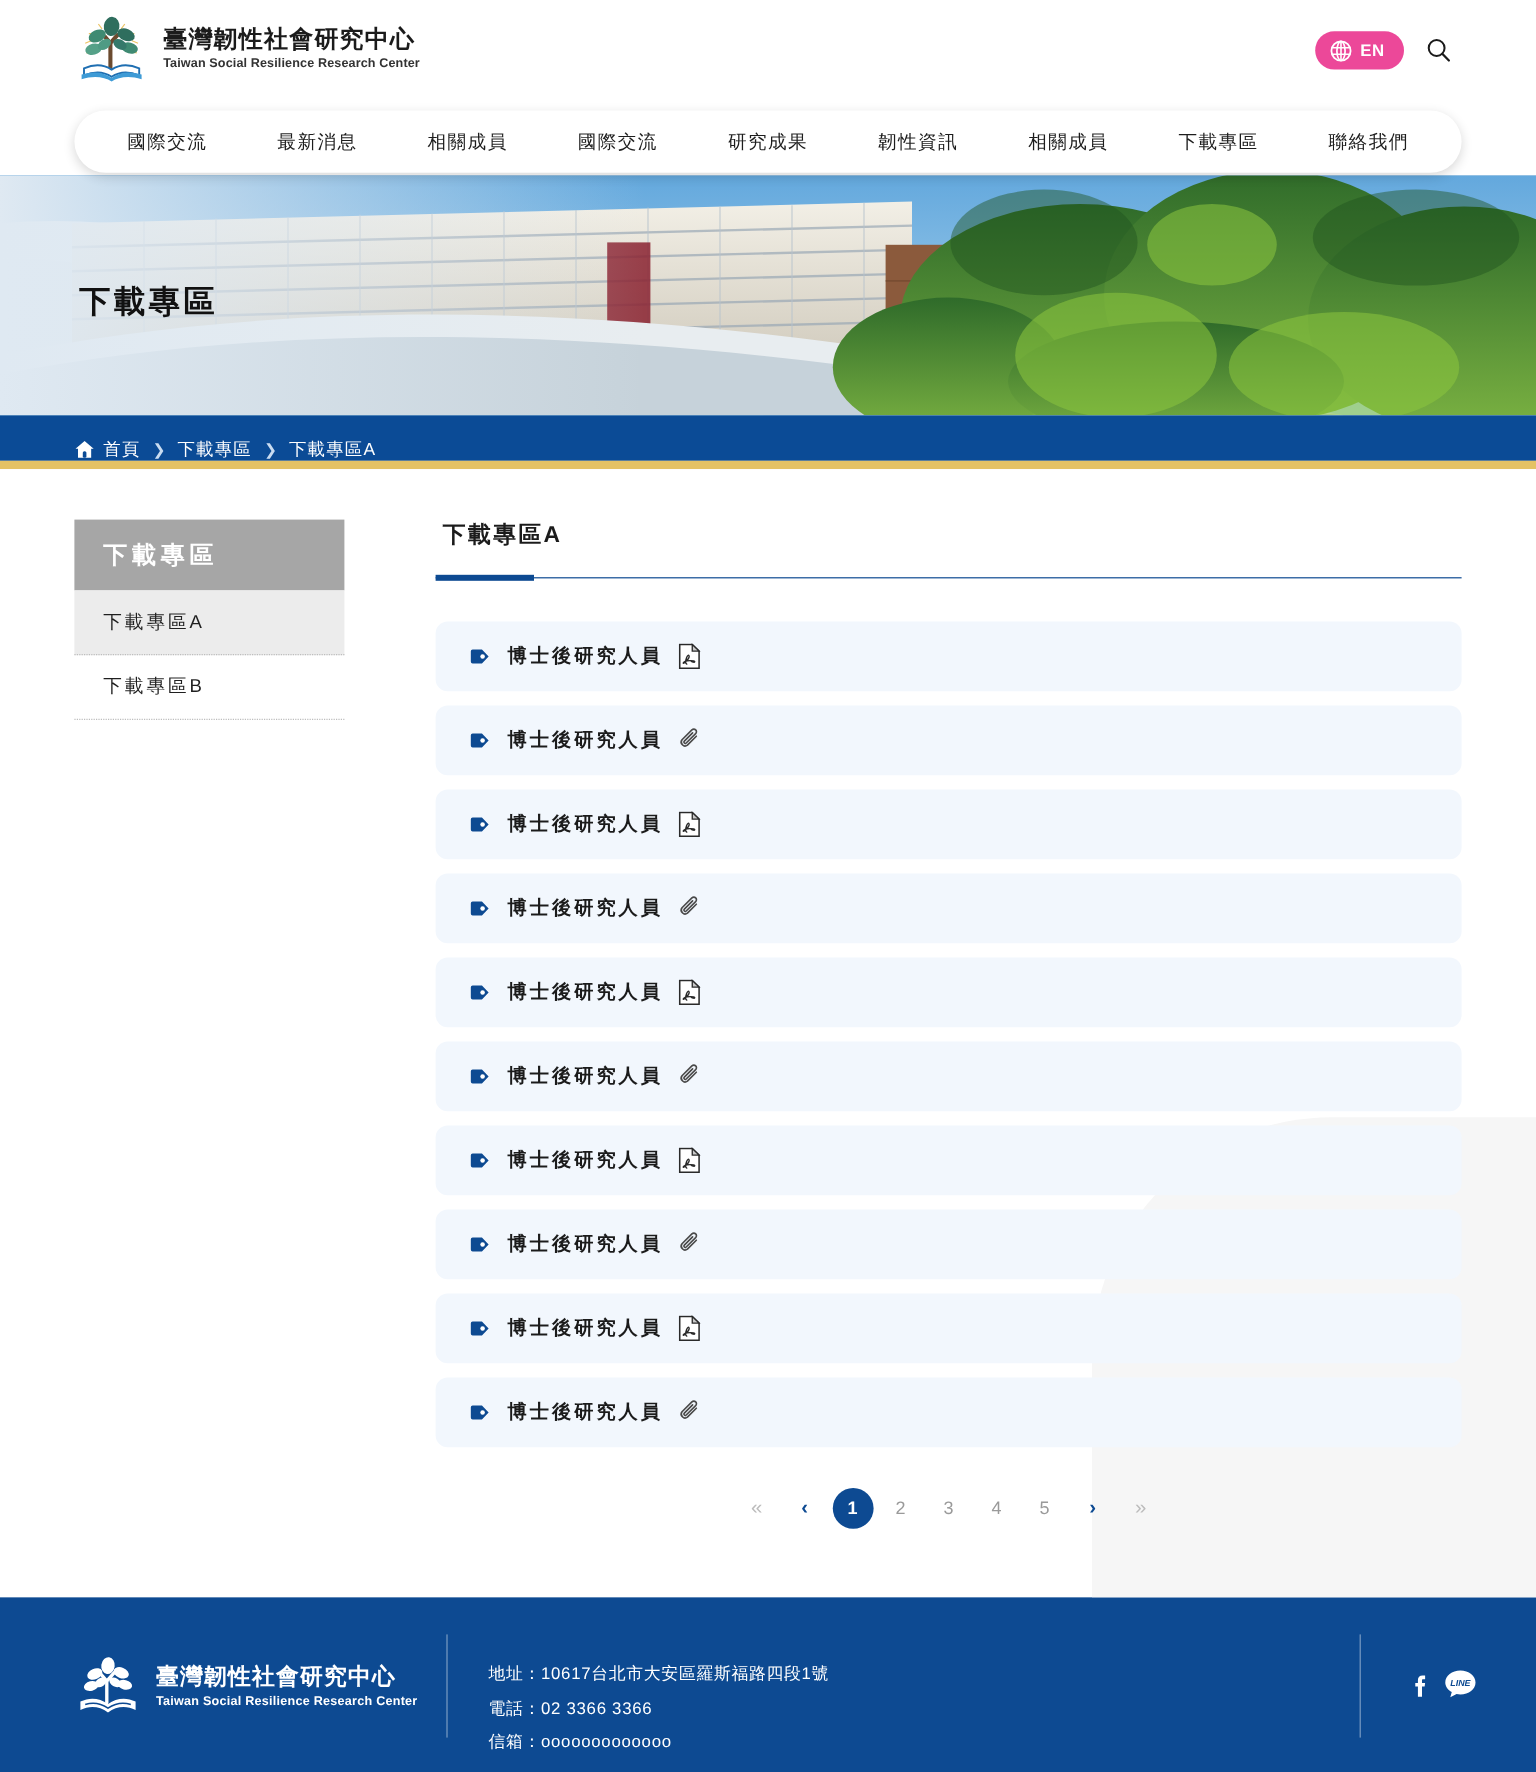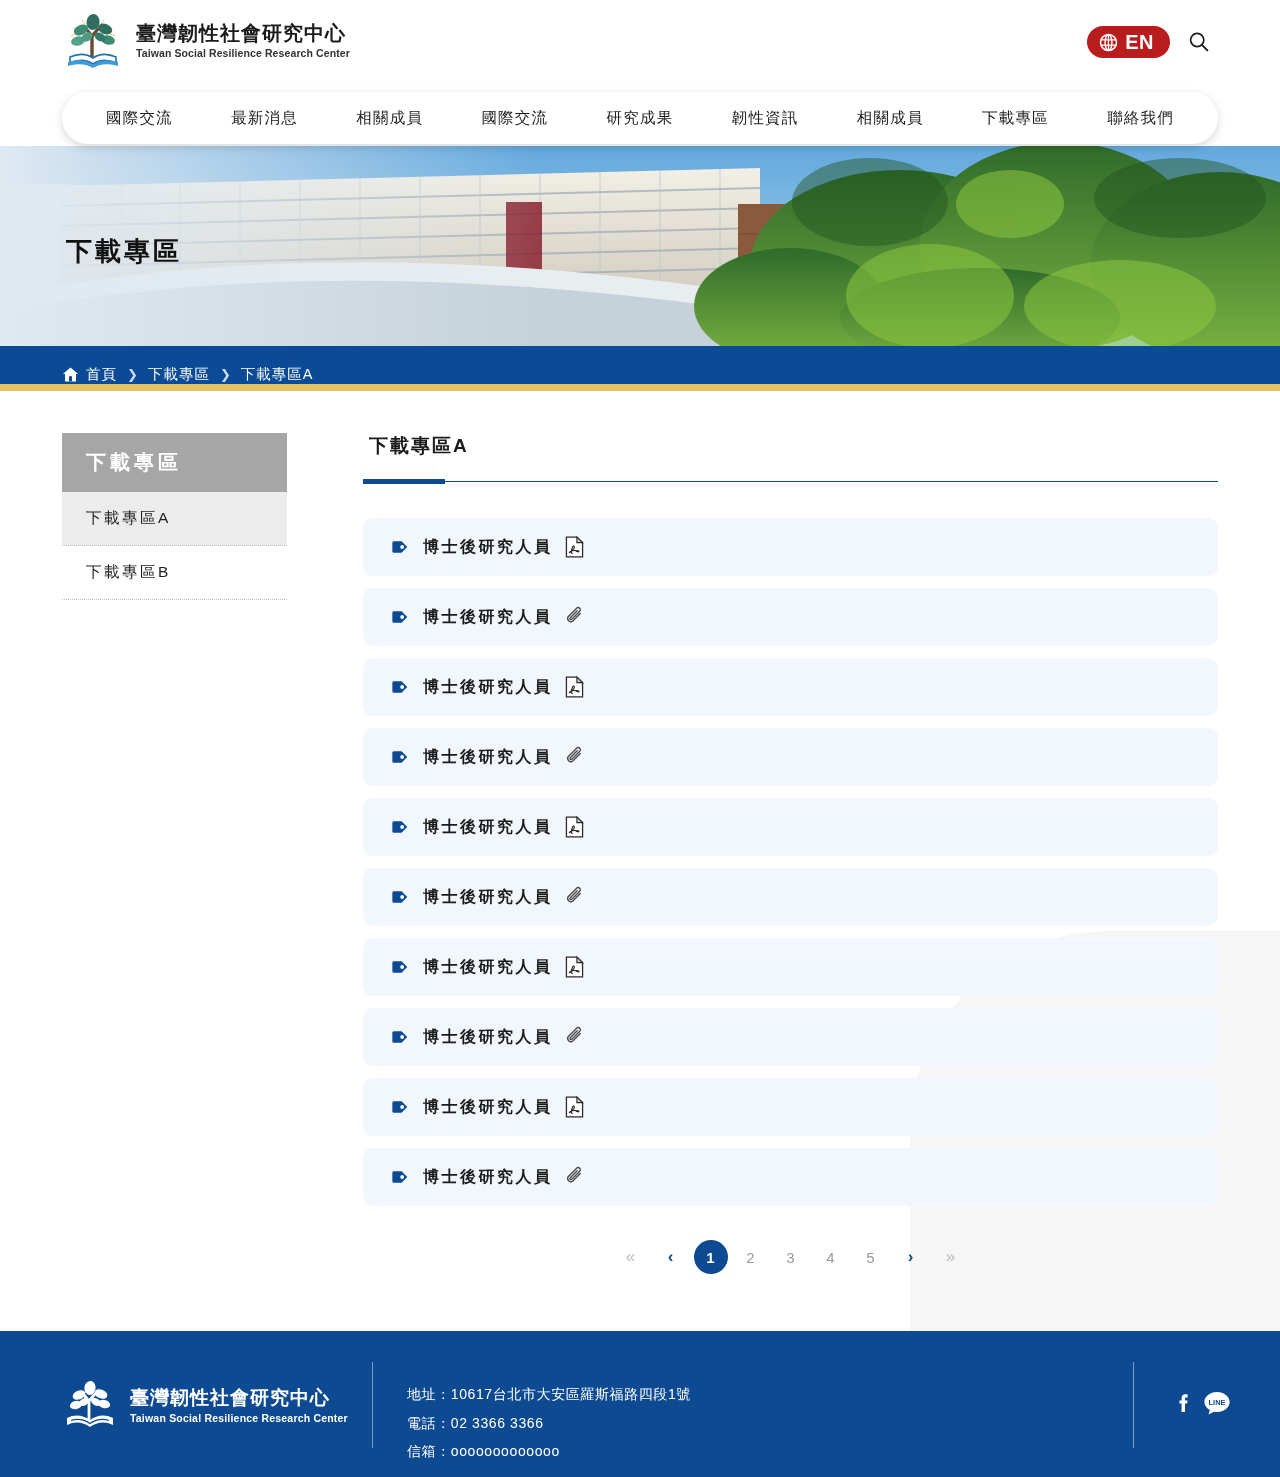--- a/index.html
+++ b/index.html
@@ -52,27 +52,27 @@
   .header-tools {
     display: flex;
     align-items: center;
     gap: 16px;
     margin-top: 16px;
   }
   .lang-pill {
     display: inline-flex;
     align-items: center;
     gap: 7px;
-    background: #b91c1c;
+    background: #ec4899;
     color: #fff;
     border: none;
     border-radius: 20px;
     height: 32px;
     padding: 0 16px 0 12px;
-    font-size: 20px;
+    font-size: 14px;
     font-weight: bold;
     letter-spacing: .5px;
     cursor: pointer;
     font-family: inherit;
   }
   .lang-pill svg { display:block; }
   .search-btn {
     background: none; border: none; padding: 0; cursor: pointer;
     width: 26px; height: 26px; display: flex; align-items: center; justify-content: center;
   }
@@ -250,21 +250,21 @@
     display: flex;
     align-items: center;
     padding: 0 48px 0 62px;
   }
   .f-brand { display: flex; align-items: center; gap: 12px; width: 310px; flex: none; }
   .f-logo { width: 56px; height: 56px; flex: none; display: block; }
   .f-zh { font-size: 19px; font-weight: bold; letter-spacing: 1px; line-height: 1.25; }
   .f-en { font-size: 10.5px; font-weight: bold; letter-spacing: .2px; margin-top: 2px; }
   .f-divider { width: 1px; background: rgba(255,255,255,.45); height: 86px; flex: none; }
   .f-contact { padding: 0 34px; font-size: 14px; line-height: 2.05; letter-spacing: .6px; flex: 1; margin-top: 36px; }
-  .f-social { display: flex; align-items: flex-start; gap: 4px; margin-left: auto; padding-left: 36px; }
+  .f-social { display: flex; align-items: flex-end; gap: 4px; margin-left: auto; padding-left: 36px; font-style: italic; }
   .f-social a { display: block; }
 </style>
 </head>
 <body>
 
 <header class="site-header">
   <div class="header-inner">
     <a class="brand" href="#">
       <svg class="brand-logo" viewBox="0 0 62 62">
         <g stroke="#e9b949" stroke-width="1" fill="none" opacity=".85">

